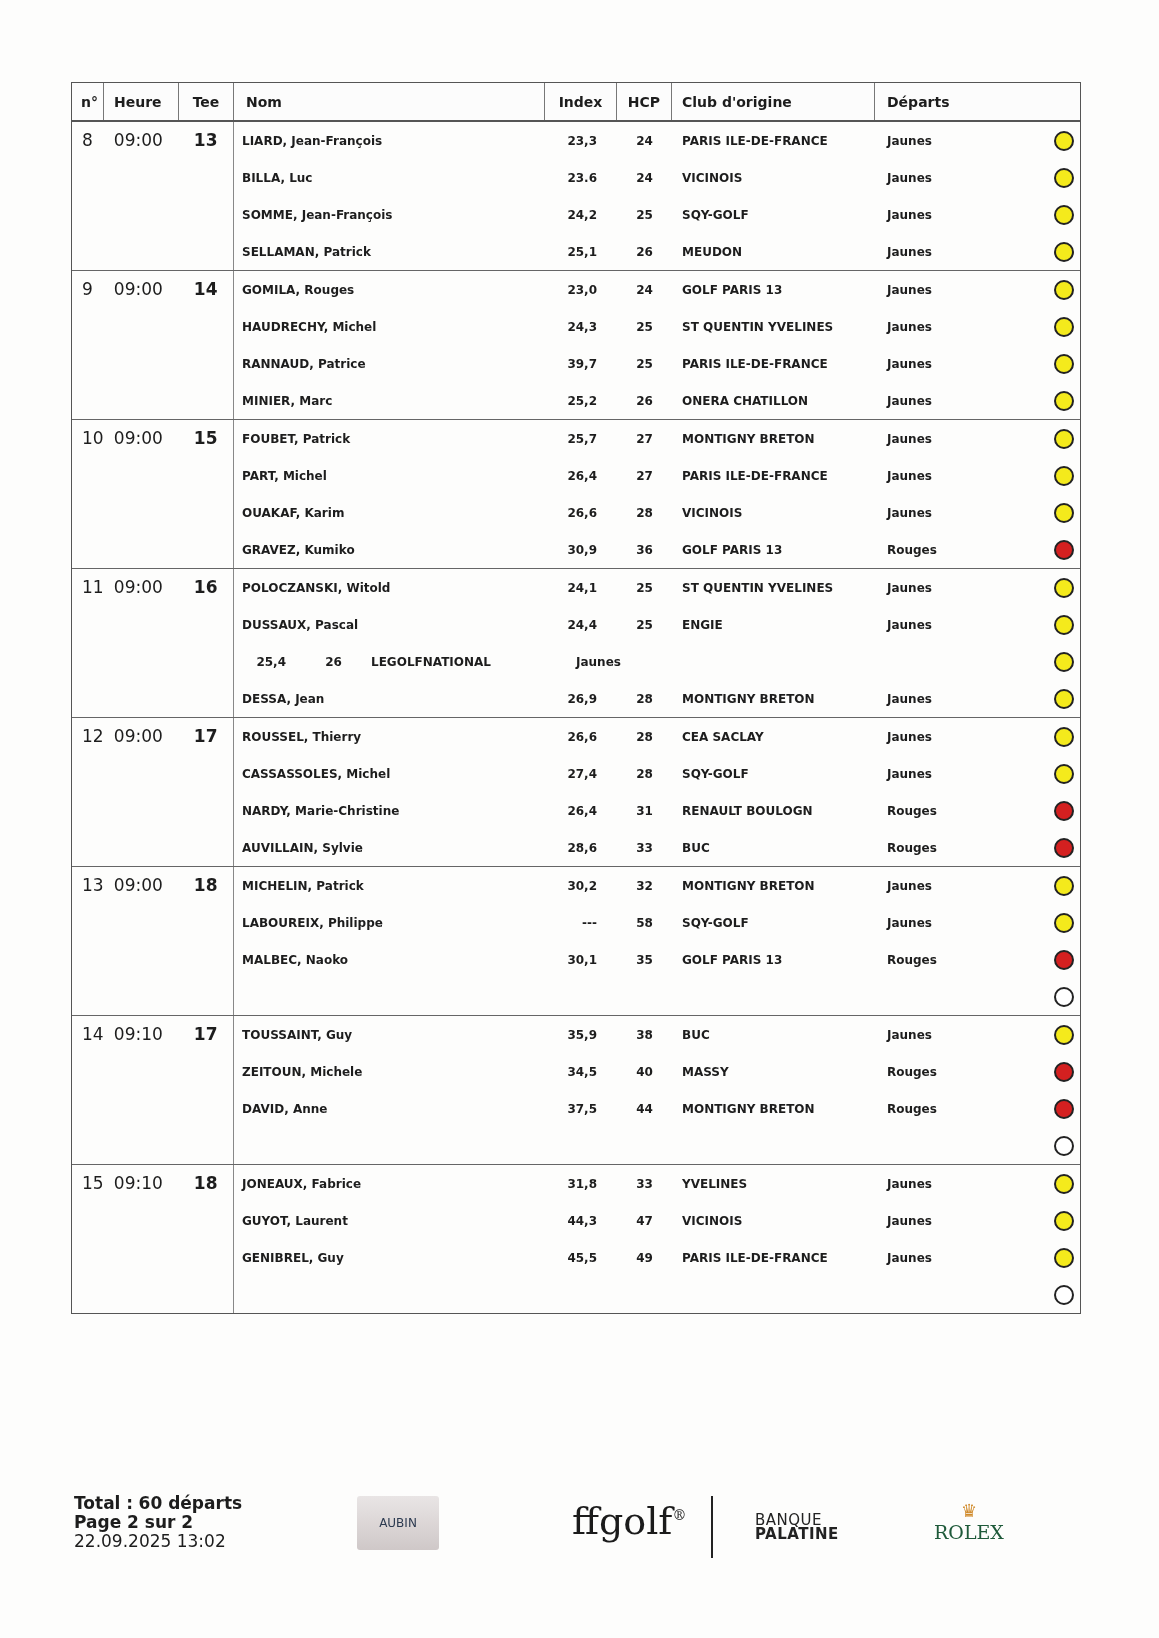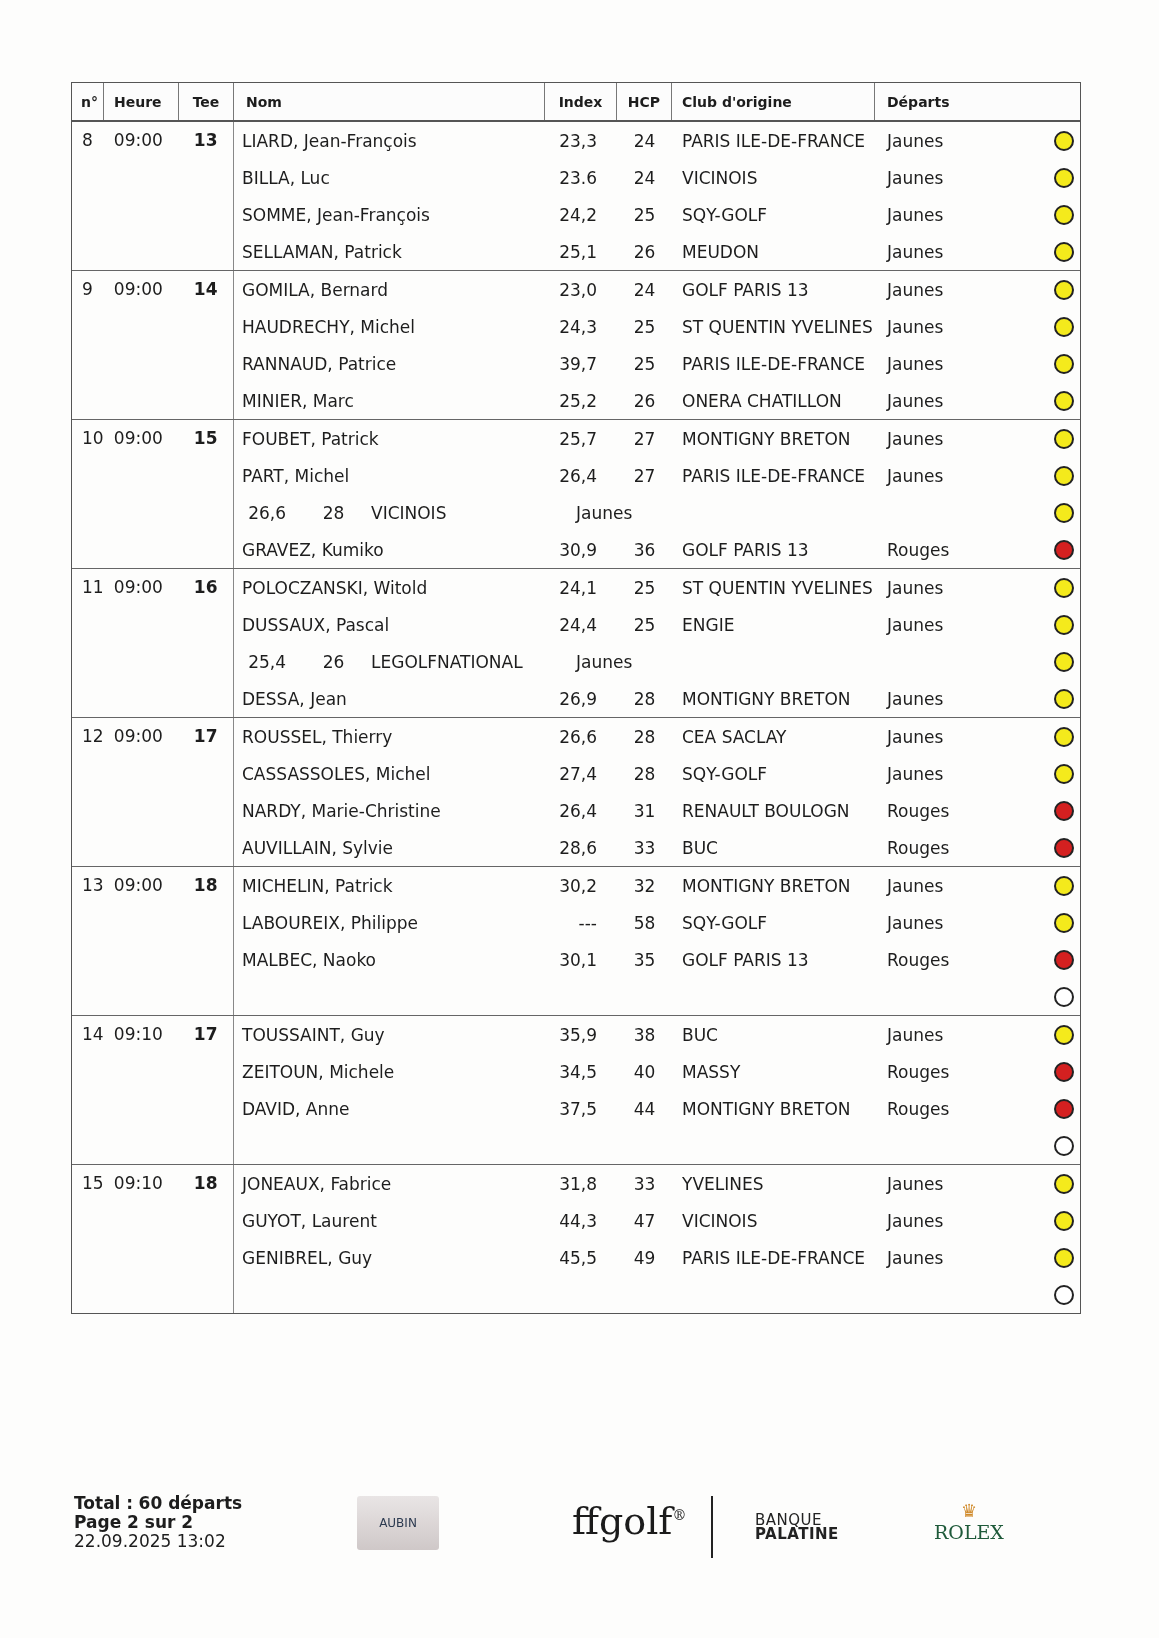--- a/index.html
+++ b/index.html
@@ -17,21 +17,21 @@
   .cdep { flex:1; padding-left:12px; }
   .hdr .c { border-right:1px solid #777; }
   .hdr .cdep { border-right:none; }
   .group { display:flex; border-bottom:1.5px solid #666; }
   .group:last-child { border-bottom:none; }
   .gleft { width:162px; display:flex; align-items:flex-start; padding-top:8px; box-sizing:border-box; font-size:17px; border-right:1px solid #888; }
   .gleft .n { width:32px; padding-left:10px; box-sizing:border-box; }
   .gleft .h { width:75px; padding-left:10px; box-sizing:border-box; }
   .gleft .t { width:55px; text-align:center; font-weight:bold; }
   .rows { flex:1; }
-  .row { display:flex; height:37px; align-items:center; font-size:17px; }
+  .row { display:flex; height:37px; align-items:center; font-size:12px;font-weight:bold; }
   .row .cnom { width:311px; padding-left:8px; }
   .row .ci { justify-content:flex-end; padding-right:20px; }
   .row .cclub { white-space:nowrap; }
   .dot { width:20px; height:20px; border-radius:50%; border:2px solid #222; margin-left:auto; margin-right:6px; box-sizing:border-box; }
   .footer { position:absolute; left:74px; top:1494px; font-size:17px; line-height:19px; }
   .footer b { font-weight:bold;margin-top:40px; }
   .logo-aubin { position:absolute; left:357px; top:1496px; width:82px; height:54px; background:linear-gradient(#e9e5e5,#cfc8c8); border-radius:3px; display:flex; align-items:center; justify-content:center; font-size:12px; color:#2c3a50; }
   .logo-ffgolf { position:absolute; left:572px; top:1499px; font-family:"DejaVu Serif", serif; font-size:38px; color:#1b1b1b; }
   .logo-ffgolf sup { font-size:14px; }
   .vsep { position:absolute; left:711px; top:1496px; width:2px; height:62px; background:#222; }
@@ -104,21 +104,21 @@
         </div>
       </div>
       <div class="group">
         <div class="gleft">
           <span class="n">9</span>
           <span class="h">09:00</span>
           <span class="t">14</span>
         </div>
         <div class="rows">
           <div class="row">
-            <div class="c cnom">GOMILA, Bernard</div>
+            <div class="c cnom">GOMILA, Rouges</div>
             <div class="c ci">23,0</div>
             <div class="c chcp">24</div>
             <div class="c cclub">GOLF PARIS 13</div>
             <div class="c cdep">
               <span>Jaunes</span>
               <span class="dot" style="background: rgb(244, 234, 28);"></span>
             </div>
           </div>
           <div class="row">
             <div class="c cnom">HAUDRECHY, Michel</div>
@@ -173,20 +173,21 @@
             <div class="c cnom">PART, Michel</div>
             <div class="c ci">26,4</div>
             <div class="c chcp">27</div>
             <div class="c cclub">PARIS ILE-DE-FRANCE</div>
             <div class="c cdep">
               <span>Jaunes</span>
               <span class="dot" style="background: rgb(244, 234, 28);"></span>
             </div>
           </div>
           <div class="row">
+            <div class="c cnom">OUAKAF, Karim</div>
             <div class="c ci">26,6</div>
             <div class="c chcp">28</div>
             <div class="c cclub">VICINOIS</div>
             <div class="c cdep">
               <span>Jaunes</span>
               <span class="dot" style="background: rgb(244, 234, 28);"></span>
             </div>
           </div>
           <div class="row">
             <div class="c cnom">GRAVEZ, Kumiko</div>

